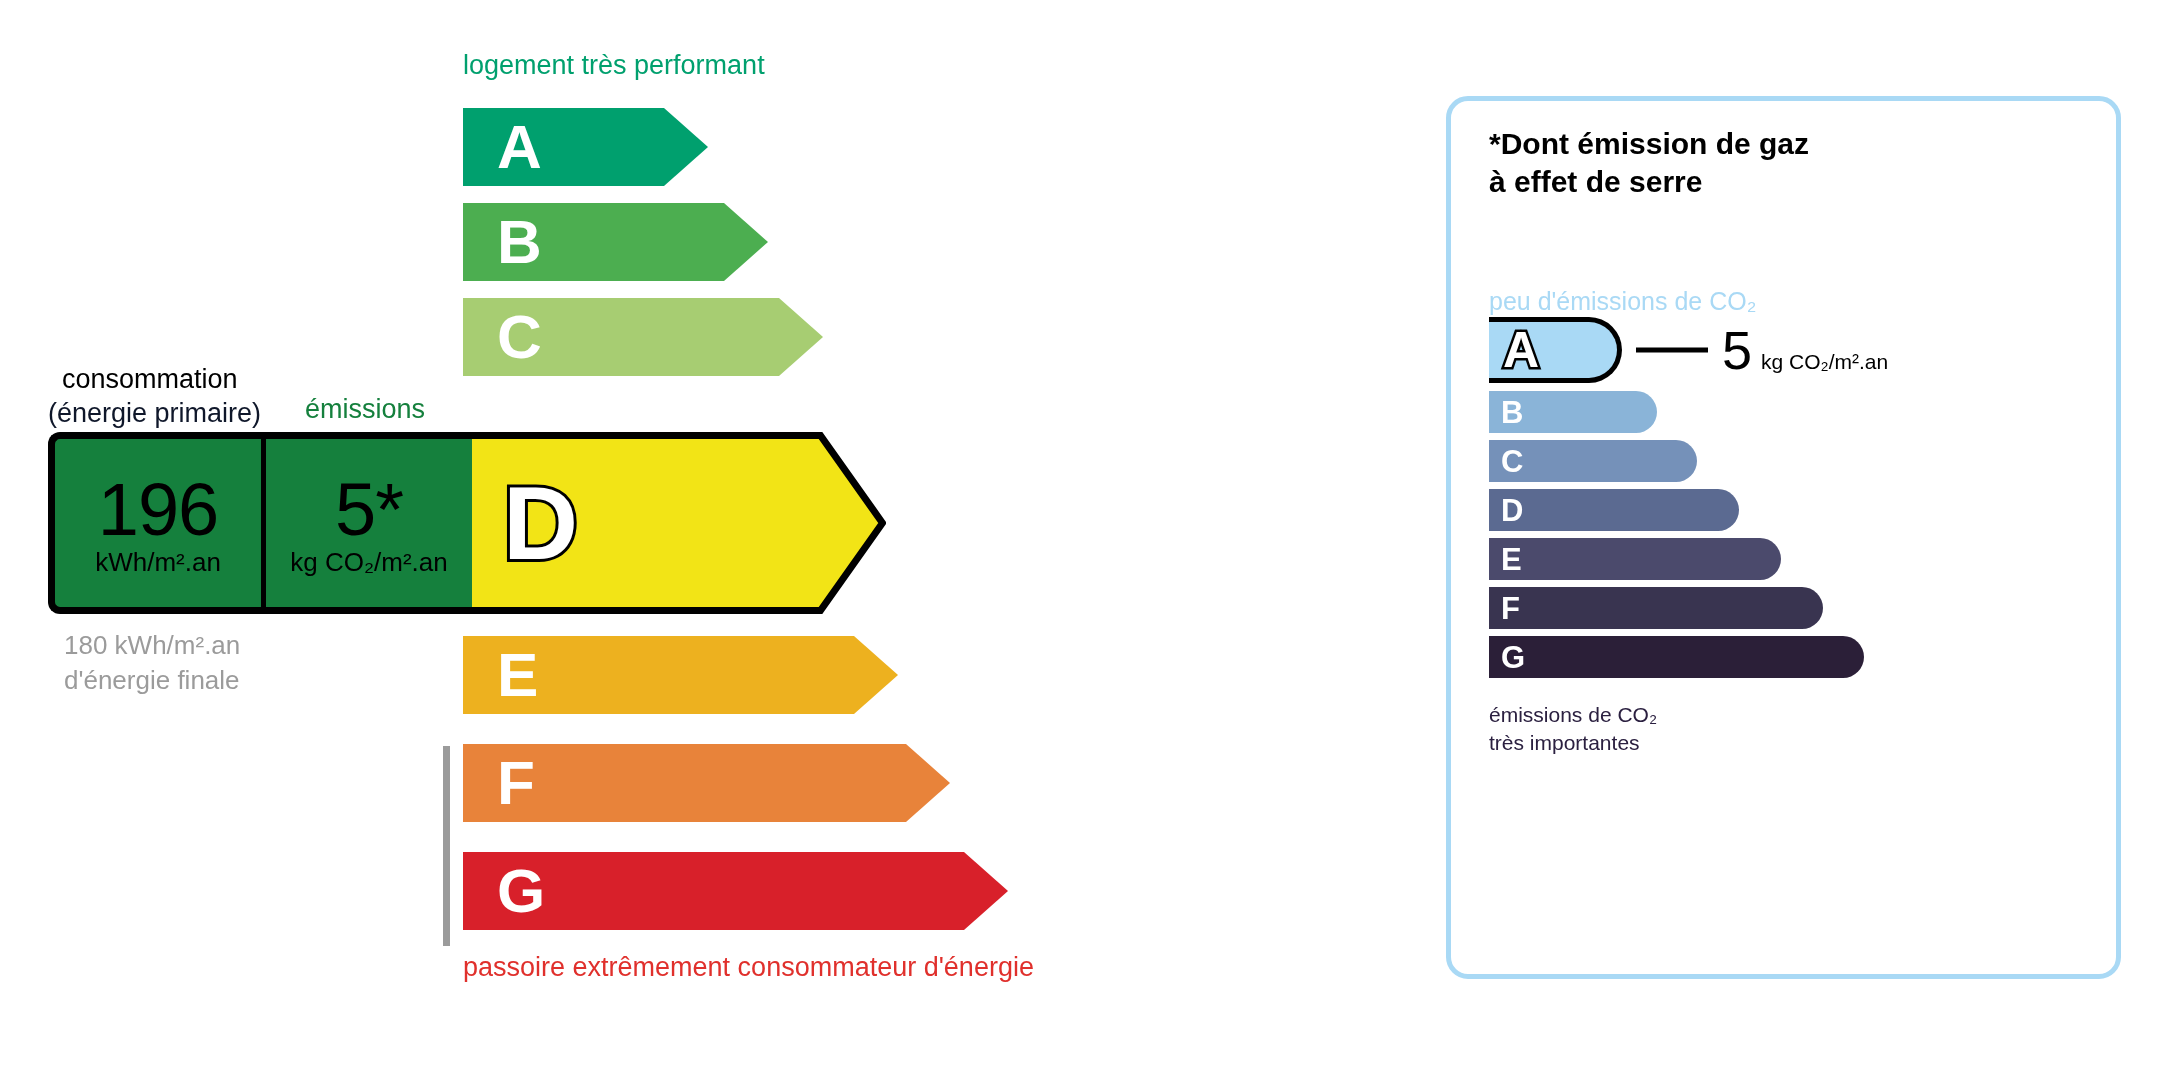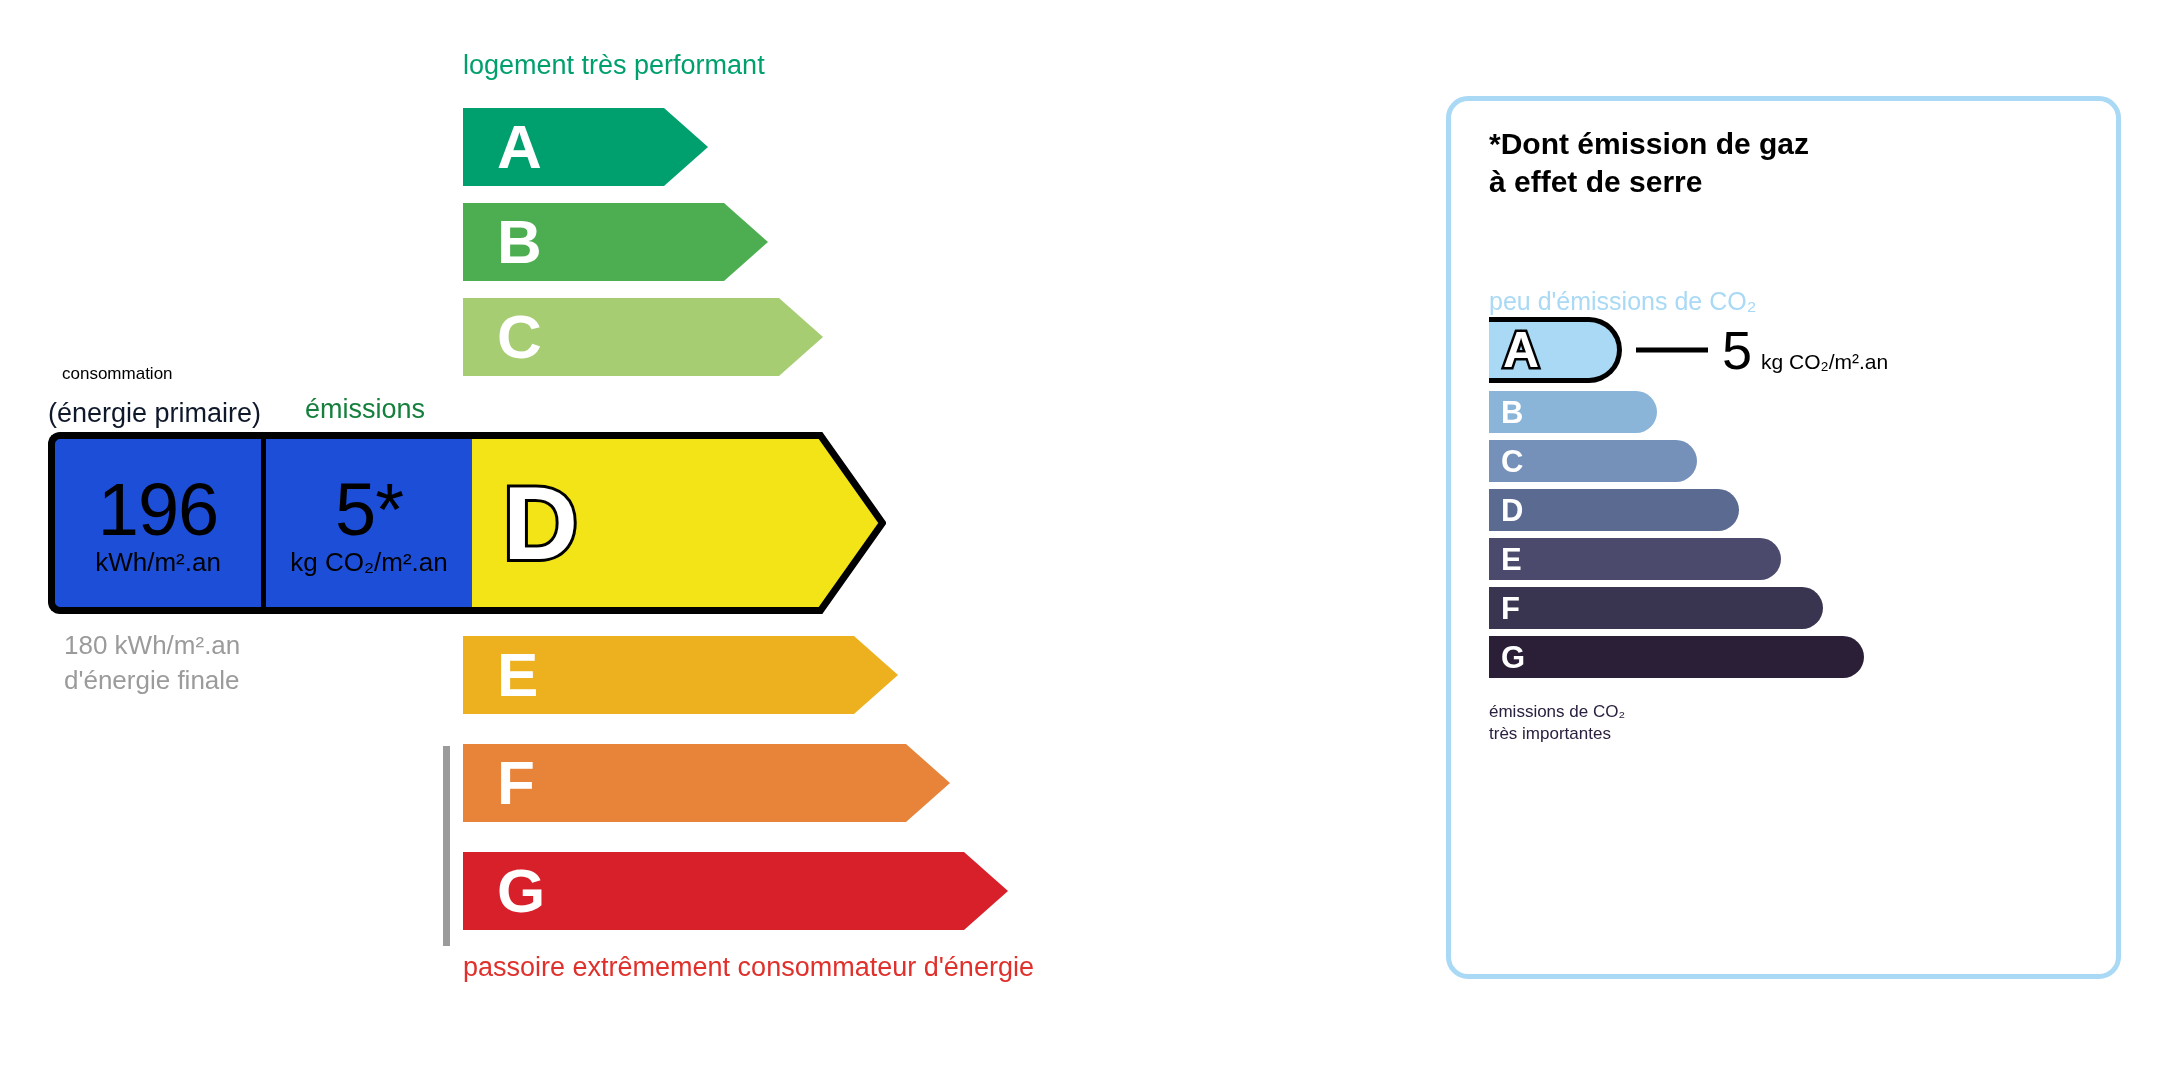--- a/index.html
+++ b/index.html
@@ -73,21 +73,21 @@
     color: #ffffff;
     -webkit-text-stroke: 6px #000000;
     paint-order: stroke fill;
   }
 
   
   #value-box {
     position: absolute;
     left: 48px; top: 432px;
     width: 424px; height: 182px;
-    background: #1d4ed8;
+    background: #15803d;
     border: 7px solid #000000;
     border-right: none;
     border-radius: 12px 0 0 12px;
     display: flex;
     z-index: 6;
   }
   .value-cell {
     flex: 1;
     position: relative;
     display: flex;
@@ -106,21 +106,21 @@
   }
   .value-unit {
     font-size: 26px;
     color: #000000;
     white-space: nowrap;
   }
 
   .label-consommation {
     position: absolute;
     left: 62px; top: 364px;
-    font-size: 17px;
+    font-size: 27px;
     color: #000000;
     white-space: nowrap;
   }
   .label-primaire {
     position: absolute;
     left: 48px; top: 398px;
     font-size: 27px;
     color: #0f172a;
     white-space: nowrap;
   }
@@ -177,21 +177,21 @@
   .co2-top-caption {
     position: absolute;
     left: 38px; top: 186px;
     font-size: 25px;
     color: #a9d9f5;
     white-space: nowrap;
   }
   .co2-bottom-caption {
     position: absolute;
     left: 38px; top: 600px;
-    font-size: 17px;
+    font-size: 21px;
     color: #2b2040;
     line-height: 1.32;
   }
 
   .co2-rows {
     position: absolute;
     left: 38px; top: 216px;
     width: 600px;
   }
   .co2-row {

